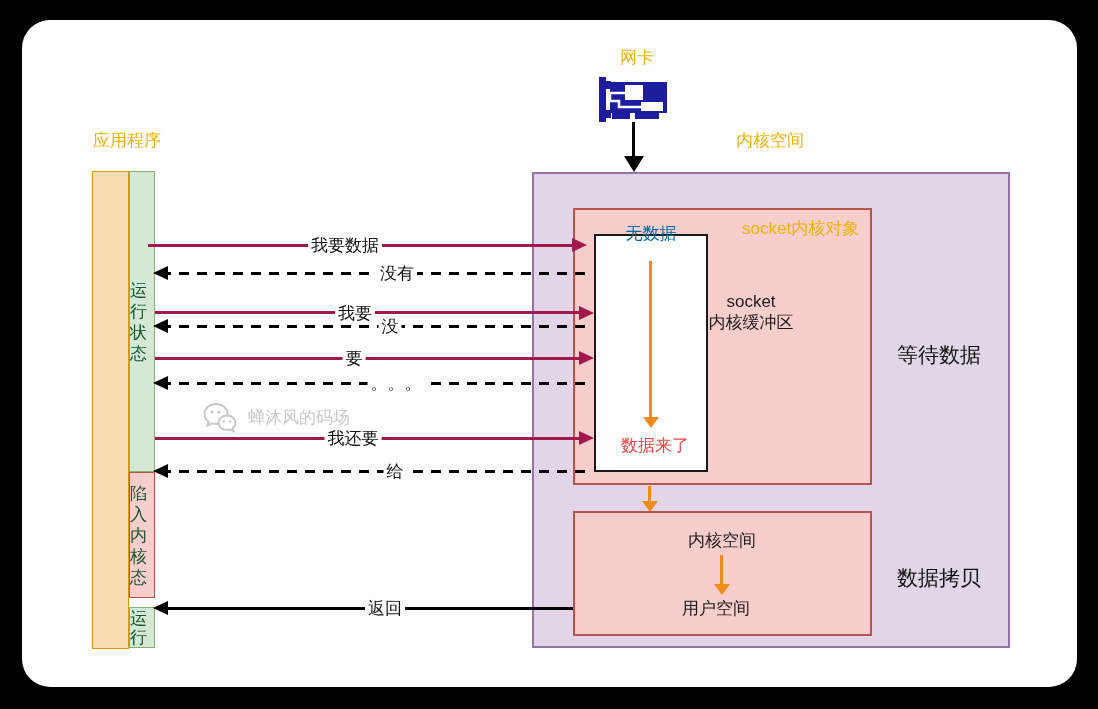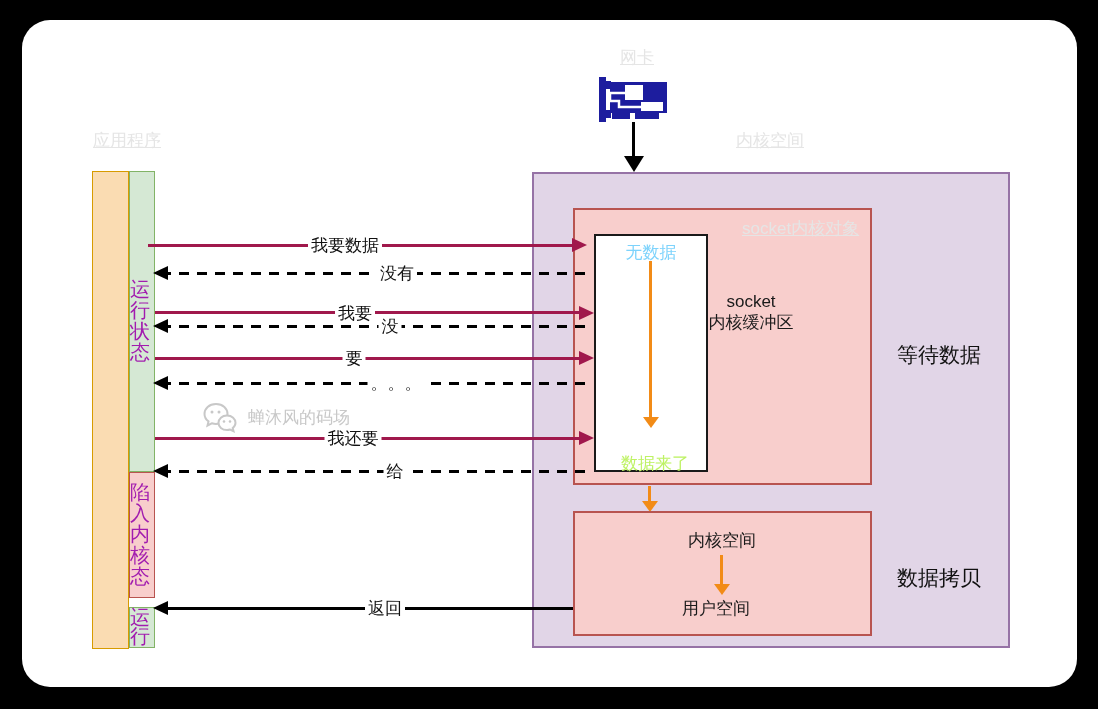--- a/index.html
+++ b/index.html
@@ -6,27 +6,27 @@
   body{
     width:1098px;height:709px;position:relative;background:#000;
     font-family:"Liberation Sans","DejaVu Sans",sans-serif;color:#1a1a1a;
     overflow:hidden;
   }
   .sheet{
     position:absolute;left:22px;top:20px;width:1055px;height:667px;
     background:#fff;border-radius:28px;
   }
   .abs{position:absolute;}
-  .lbl{font-size:17px;color:#e5e5e5;white-space:nowrap;text-decoration:underline;}
+  .lbl{font-size:17px;color:#eab308;white-space:nowrap;}
   .biglbl{font-size:21px;color:#111;white-space:nowrap;}
   
   .bar{position:absolute;box-sizing:border-box;}
   .vtext{
     display:flex;flex-direction:column;align-items:center;justify-content:center;
-    height:100%;width:100%;font-size:20px;line-height:21px;color:#a21caf;font-family:Liberation Mono, monospace;
+    height:100%;width:100%;font-size:17px;line-height:21px;color:#14532d;
   }
   
   .box{position:absolute;box-sizing:border-box;}
   
   .h-arrow{position:absolute;height:3px;}
   .h-line-solid-red{position:absolute;left:0;right:6px;top:0;height:3px;}
   .h-line-solid-black{position:absolute;left:6px;right:0;top:0;height:3px;background:#000;}
   .h-line-dashed{
     position:absolute;left:6px;right:0;top:0;height:3px;
     background:repeating-linear-gradient(90deg,#000 0 10px,transparent 10px 18px);
@@ -92,26 +92,26 @@
 <div class="bar" style="left:129px;top:607px;width:26px;height:41px;background:#D5E8D4;border:1.5px solid #82B366;">
   <div class="vtext" style="word-break:break-all;line-height:19px;">运行</div>
 </div>
 
 <div class="box" style="left:532px;top:172px;width:478px;height:476px;background:#E1D5E7;border:2px solid #9673A6;"></div>
 
 <div class="box" style="left:573px;top:208px;width:299px;height:277px;background:#F8CECC;border:2px solid #B85450;"></div>
 <div class="abs lbl" style="left:742px;top:217px;">socket内核对象</div>
 
 <div class="box" style="left:594px;top:234px;width:114px;height:238px;background:#fff;border:2px solid #1a1a1a;"></div>
-<div class="abs center-text" style="left:651px;top:241px;font-size:17px;color:#7dd3fc;">无数据</div>
+<div class="abs center-text" style="left:651px;top:222px;font-size:17px;color:#0369a1;">无数据</div>
 <div class="v-arrow" style="left:649px;top:261px;height:166px;">
   <div class="v-line" style="background:#F28B17;"></div>
   <div class="head-down" style="border-top:11px solid #F28B17;"></div>
 </div>
-<div class="abs center-text" style="left:655px;top:452px;font-size:17px;color:#bef264;">数据来了</div>
+<div class="abs center-text" style="left:655px;top:434px;font-size:17px;color:#ef4444;">数据来了</div>
 
 <div class="abs center-text" style="left:751px;top:283px;font-size:17px;line-height:21px;margin-top:8px;">
   <div>socket</div>
   <div>内核缓冲区</div>
 </div>
 
 <div class="abs biglbl" style="left:897px;top:341px;">等待数据</div>
 
 <div class="v-arrow" style="left:648px;top:486px;height:25px;">
   <div class="v-line" style="background:#F28B17;"></div>

